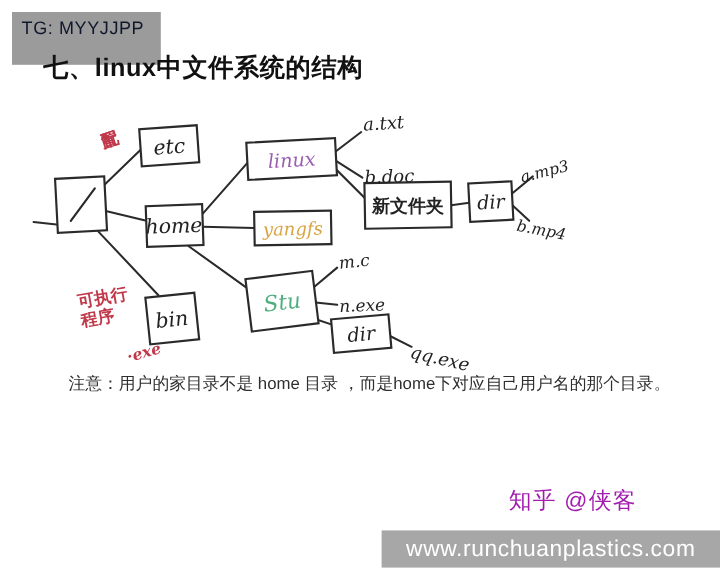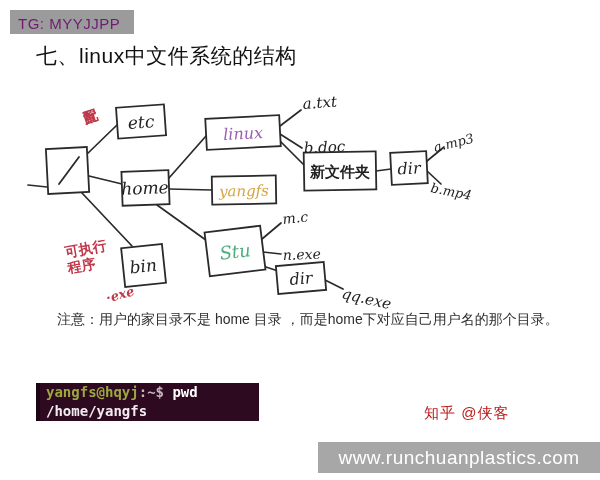--- a/index.html
+++ b/index.html
@@ -6,29 +6,29 @@
   html, body { background: #e9e9e9; }
   .page {
     position: relative;
     width: 600px; height: 480px;
     background: #ffffff;
     overflow: hidden;
     font-family: "Liberation Sans", sans-serif;
   }
   .badge {
     position: absolute; left: 10px; top: 10px;
-    width: 124px; height: 24px;
-    background: #9b9b9b; color: #701a75;
+    width: 124px; height: 44px;
+    background: #9b9b9b; color: #0f172a;
     font-size: 15px; line-height: 28px;
     padding-left: 8px;
     letter-spacing: 0.5px;
   }
   .title {
     position: absolute; left: 36px; top: 42px;
-    font-size: 21px; font-weight: normal; color: #111111;
+    font-size: 21px; font-weight: bold; color: #111111;
     letter-spacing: 0.5px;
   }
   svg.diagram { position: absolute; left: 0; top: 0; }
   .hand-en {
     font-family: "DejaVu Serif", serif;
     font-style: italic;
   }
   .hand-cn { font-family: "DejaVu Sans", sans-serif; }
   .red-note {
     position: absolute;
@@ -53,21 +53,21 @@
     padding: 0 0 0 6px;
     white-space: nowrap;
   }
   .t-user   { color: #9aa83f; }
   .t-sep    { color: #c7b4c2; }
   .t-cmd    { color: #ffffff; }
   .t-out    { color: #f1ecef; }
   .watermark {
     position: absolute; left: 424px; top: 404px;
     width: 170px;
-    font-size: 15px; color: #b91c1c;
+    font-size: 19px; color: #a21caf;
     letter-spacing: 1px;
   }
   .footerbar {
     position: absolute; left: 318px; top: 442px;
     width: 282px; height: 31px;
     background: #a7a7a7; color: #ffffff;
     font-size: 19px; line-height: 31px;
     text-align: center; letter-spacing: 0.5px;
   }
 </style>
@@ -147,24 +147,18 @@
   </svg>
 
   <div class="red-note hand-cn" style="left:84px; top:98px; writing-mode:vertical-rl; transform:rotate(-18deg); height:44px;">配置</div>
   <div class="red-note hand-cn" style="left:66px; top:240px; width:48px; transform:rotate(-10deg);">可执行程序</div>
   <div class="red-note hand-en" style="left:106px; top:288px; font-size:13px; transform:rotate(-16deg);">·exe</div>
 
   <div class="note">
     <div>注意：用户的家目录不是 home 目录 ，而是home下对应自己用户名的那个目录。</div>
   </div>
 
-  <div class="terminal">
-    <div>
-      <span class="t-user">yangfs@hqyj</span><span class="t-sep">:~$ </span><span class="t-cmd">pwd</span>
-    </div>
-    <div class="t-out">/home/yangfs</div>
-  </div>
 
   <div class="watermark">知乎 @侠客</div>
 
   <div class="footerbar">www.runchuanplastics.com</div>
 
 </div>
 
 </body></html>

